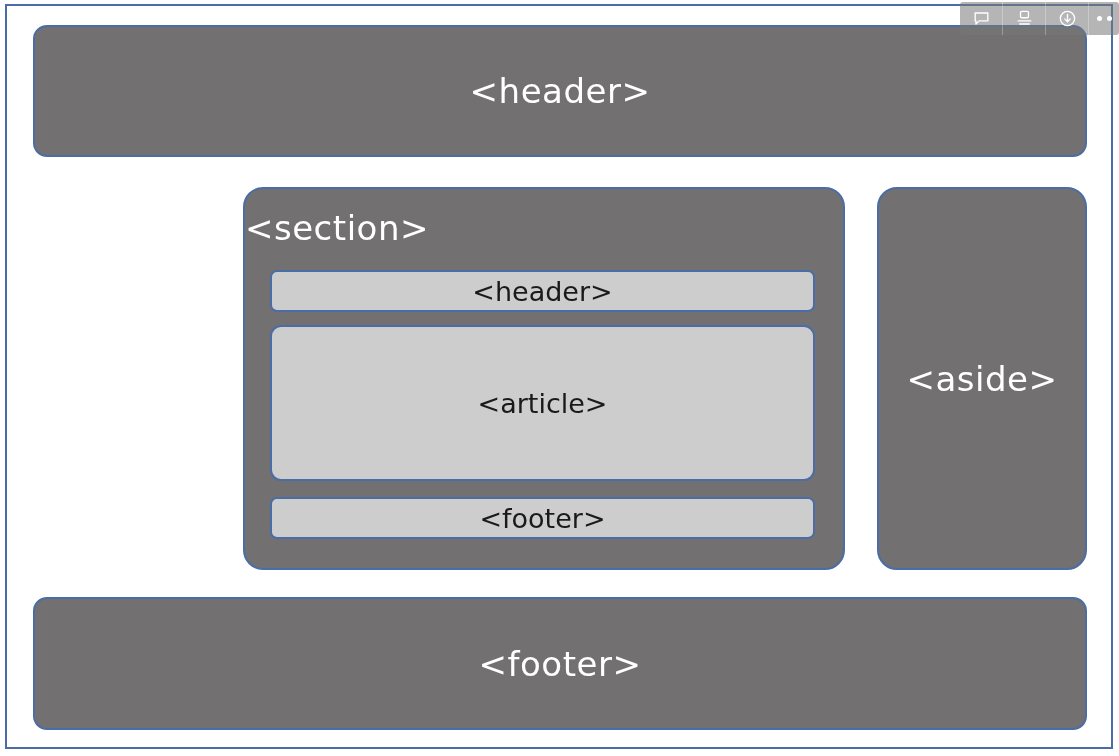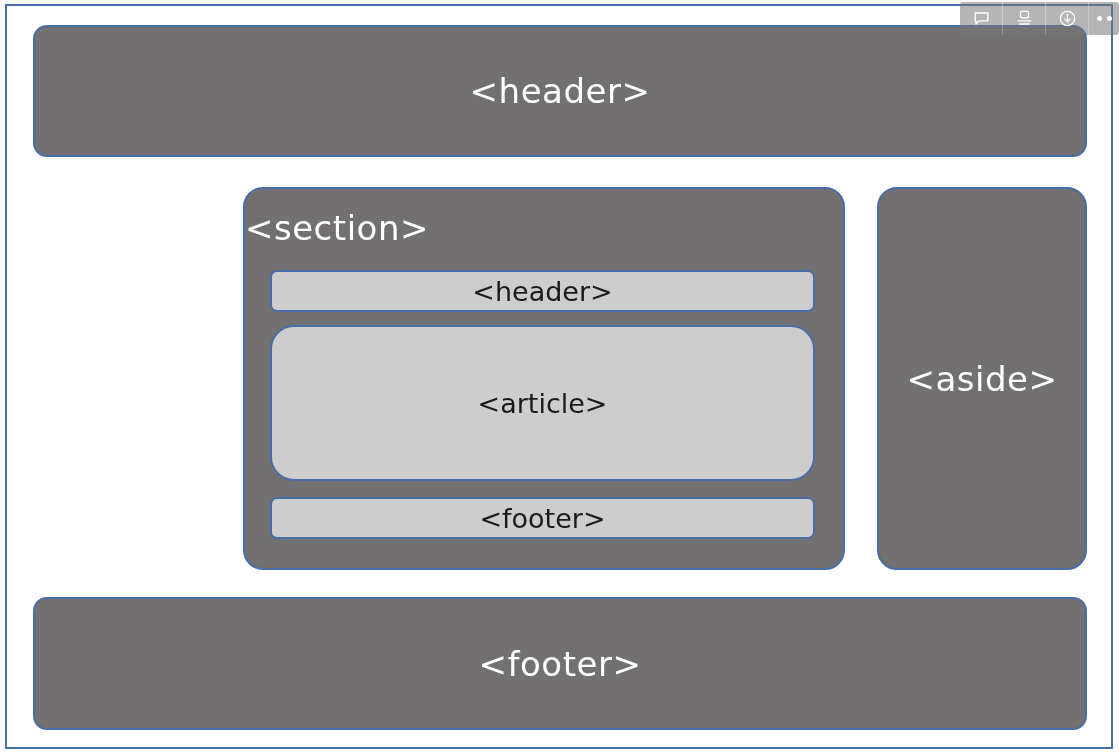--- a/index.html
+++ b/index.html
@@ -99,21 +99,21 @@
 
   
   #section-header-box {
     left: 25px; top: 81px;
     width: 545px; height: 42px;
   }
 
   #section-article-box {
     left: 25px; top: 136px;
     width: 545px; height: 156px;
-    border-radius: 24px;
+    border-radius: 11px;
   }
 
   #section-footer-box {
     left: 25px; top: 308px;
     width: 545px; height: 42px;
   }
 
   .inner-label {
     font-size: 27px;
     line-height: 1;

